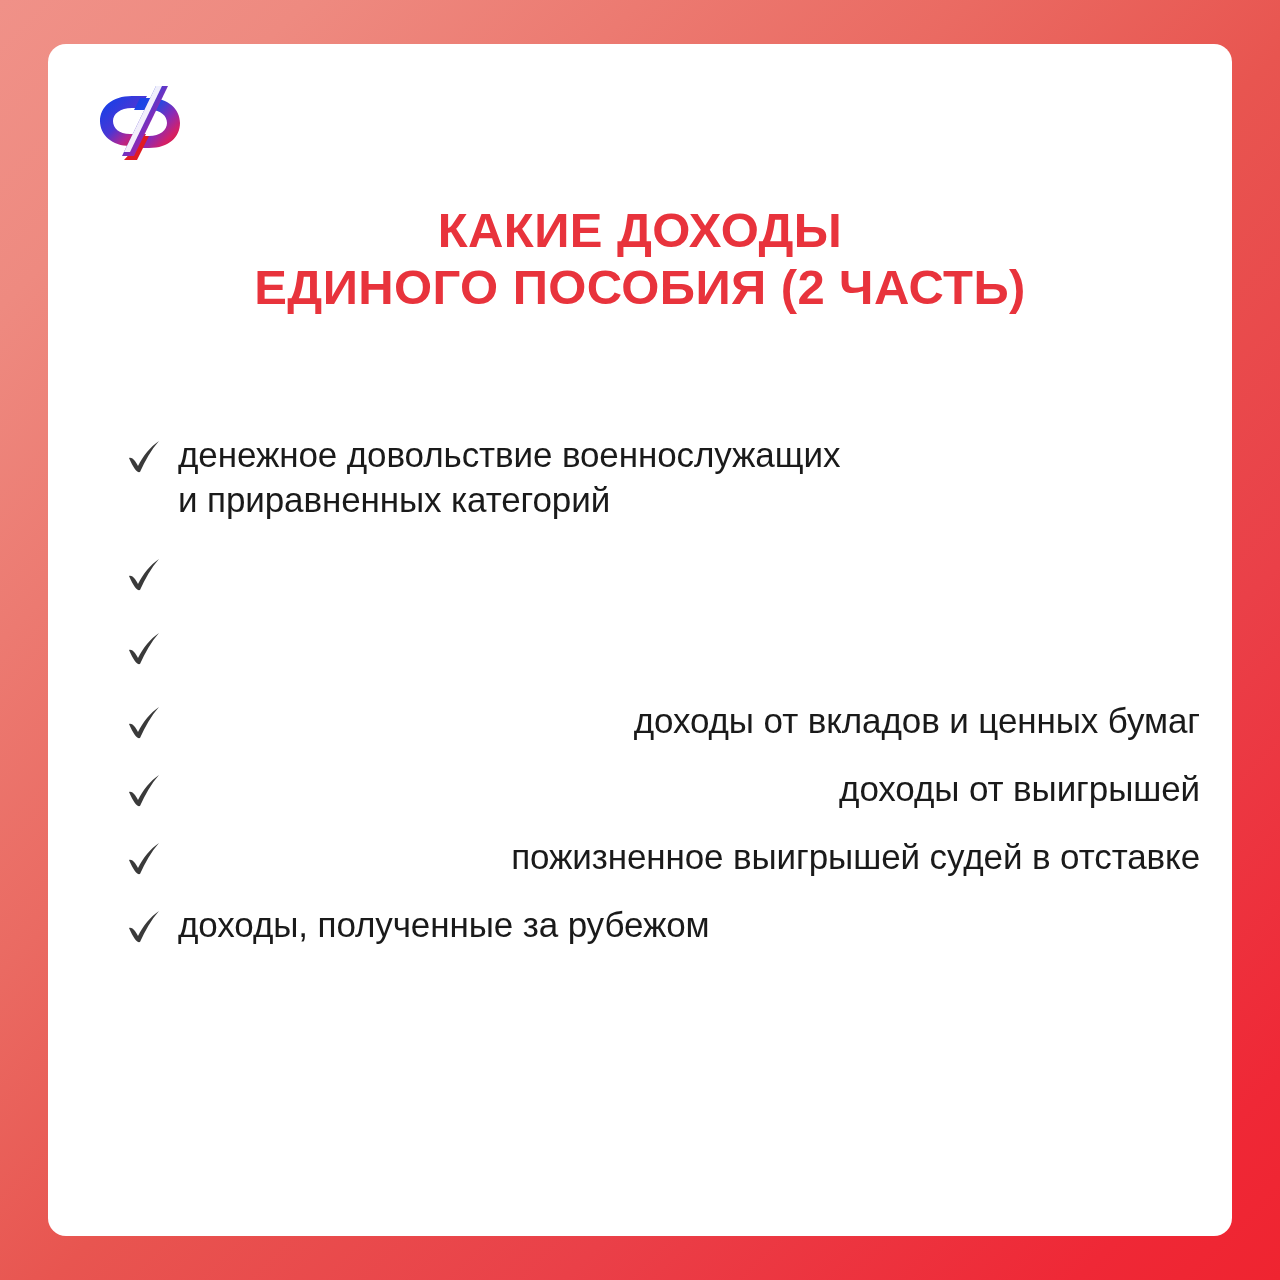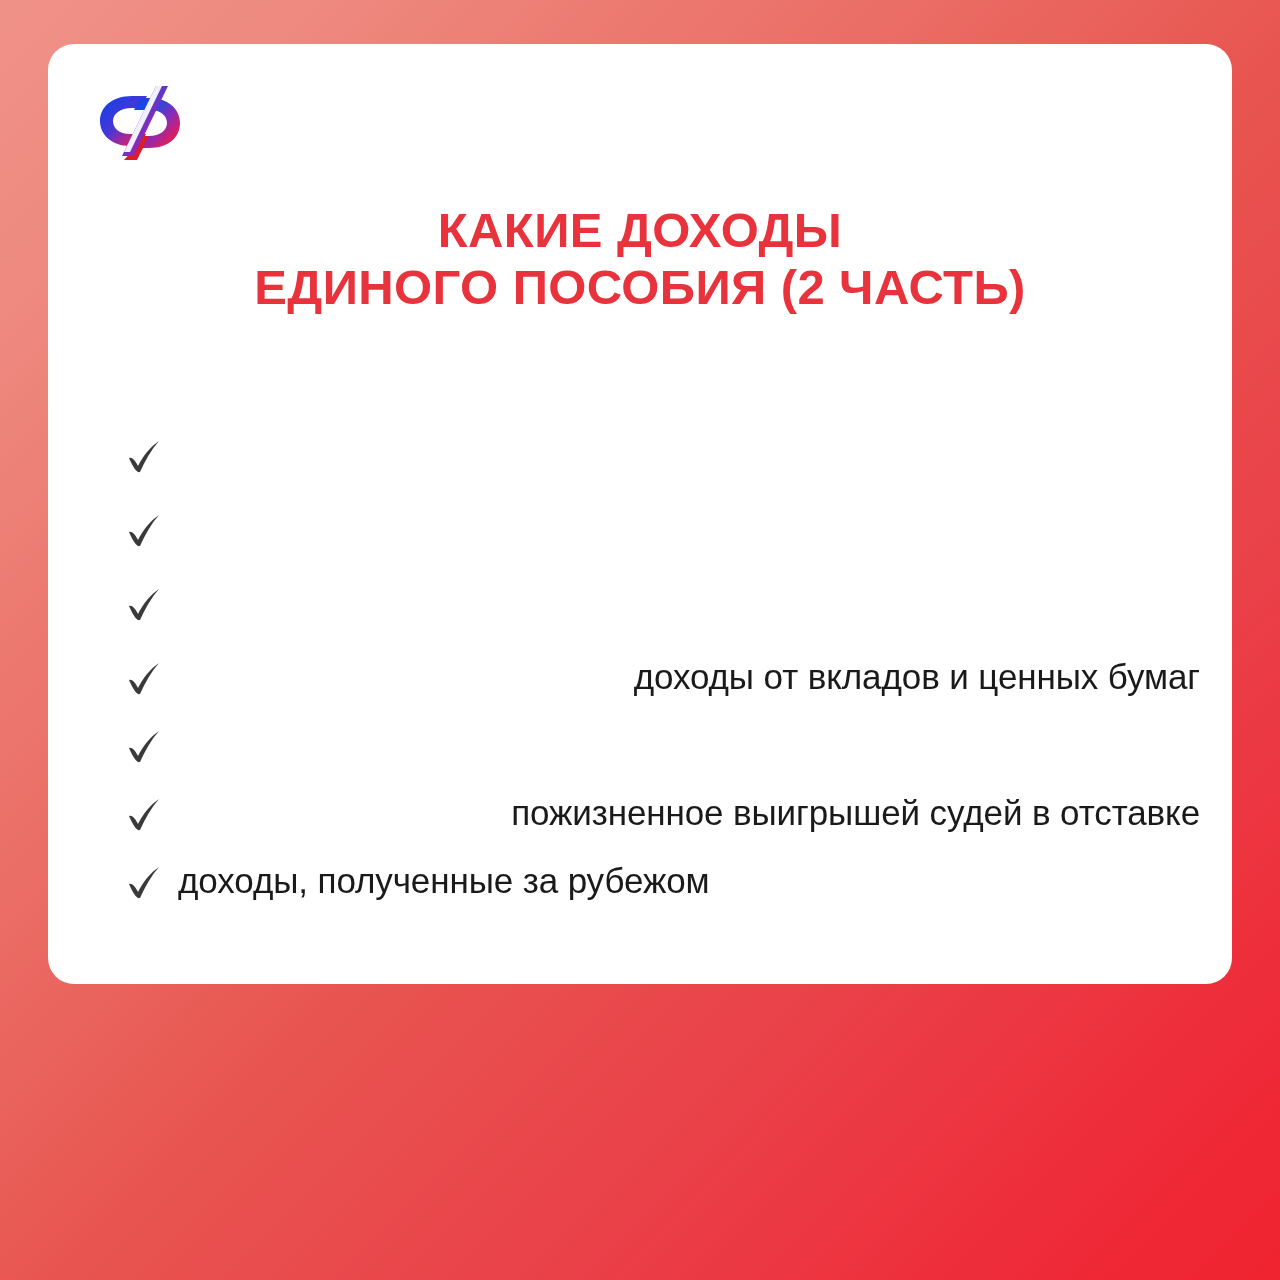--- a/index.html
+++ b/index.html
@@ -34,24 +34,24 @@
     align-items: flex-start;
     justify-content: flex-start;
   }
 
   
   .card {
     position: absolute;
     left: 48px;
     top: 44px;
     width: 1184px;
-    height: 940px;
+    height: 1192px;
     box-sizing: border-box;
     background: #ffffff;
-    border-radius: 26px;
+    border-radius: 18px;
     padding: 8px;
     overflow: hidden;
   }
 
   
   .logo-wrap {
     position: absolute;
     left: 46px;
     top: 36px;
     width: 92px;
@@ -178,20 +178,22 @@
     </div>
 
     <ul class="list">
 
       <li class="list-item">
         <span class="check-icon">
           <svg viewBox="0 0 40 40" xmlns="http://www.w3.org/2000/svg" aria-hidden="true">
             <path d="M5 20 C8 19 11 22 14 28 C19 18 26 9 35 3 C27 12 21 23 16 34 C13 35 10 31 5 20 Z" fill="#3a3a3a"></path>
           </svg>
         </span>
+        <span class="item-text">денежное довольствие военнослужащих
+и приравненных категорий</span>
       </li>
 
       <li class="list-item">
         <span class="check-icon">
           <svg viewBox="0 0 40 40" xmlns="http://www.w3.org/2000/svg" aria-hidden="true">
             <path d="M5 20 C8 19 11 22 14 28 C19 18 26 9 35 3 C27 12 21 23 16 34 C13 35 10 31 5 20 Z" fill="#3a3a3a"></path>
           </svg>
         </span>
       </li>
 
@@ -211,20 +213,21 @@
         </span>
         <span class="item-text">доходы от вкладов и ценных бумаг</span>
       </li>
 
       <li class="list-item tight">
         <span class="check-icon">
           <svg viewBox="0 0 40 40" xmlns="http://www.w3.org/2000/svg" aria-hidden="true">
             <path d="M5 20 C8 19 11 22 14 28 C19 18 26 9 35 3 C27 12 21 23 16 34 C13 35 10 31 5 20 Z" fill="#3a3a3a"></path>
           </svg>
         </span>
+        <span class="item-text">доходы от выигрышей</span>
       </li>
 
 
       <li class="list-item tight">
         <span class="check-icon">
           <svg viewBox="0 0 40 40" xmlns="http://www.w3.org/2000/svg" aria-hidden="true">
             <path d="M5 20 C8 19 11 22 14 28 C19 18 26 9 35 3 C27 12 21 23 16 34 C13 35 10 31 5 20 Z" fill="#3a3a3a"></path>
           </svg>
         </span>
         <span class="item-text">пожизненное выигрышей судей в отставке</span>

